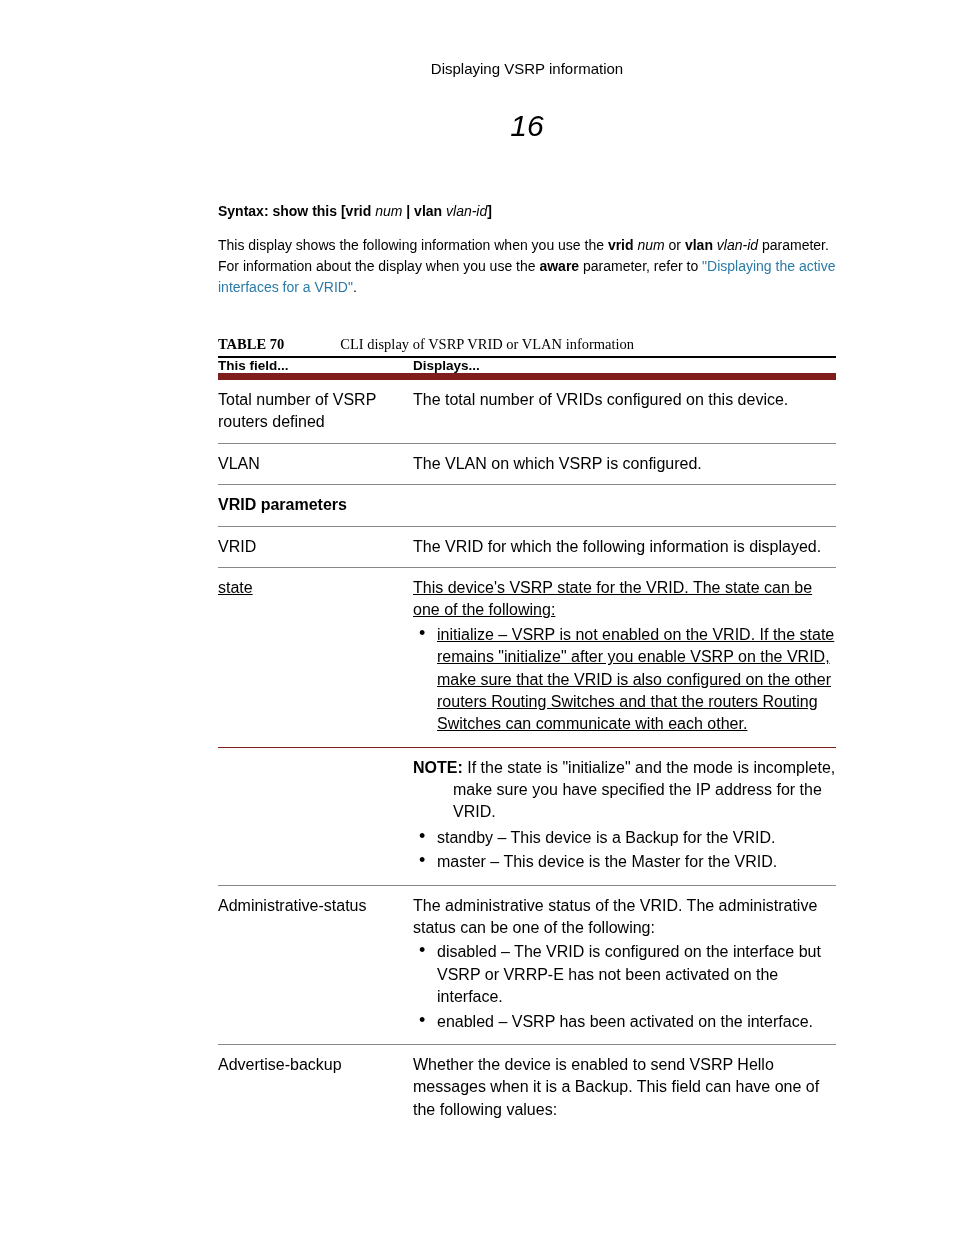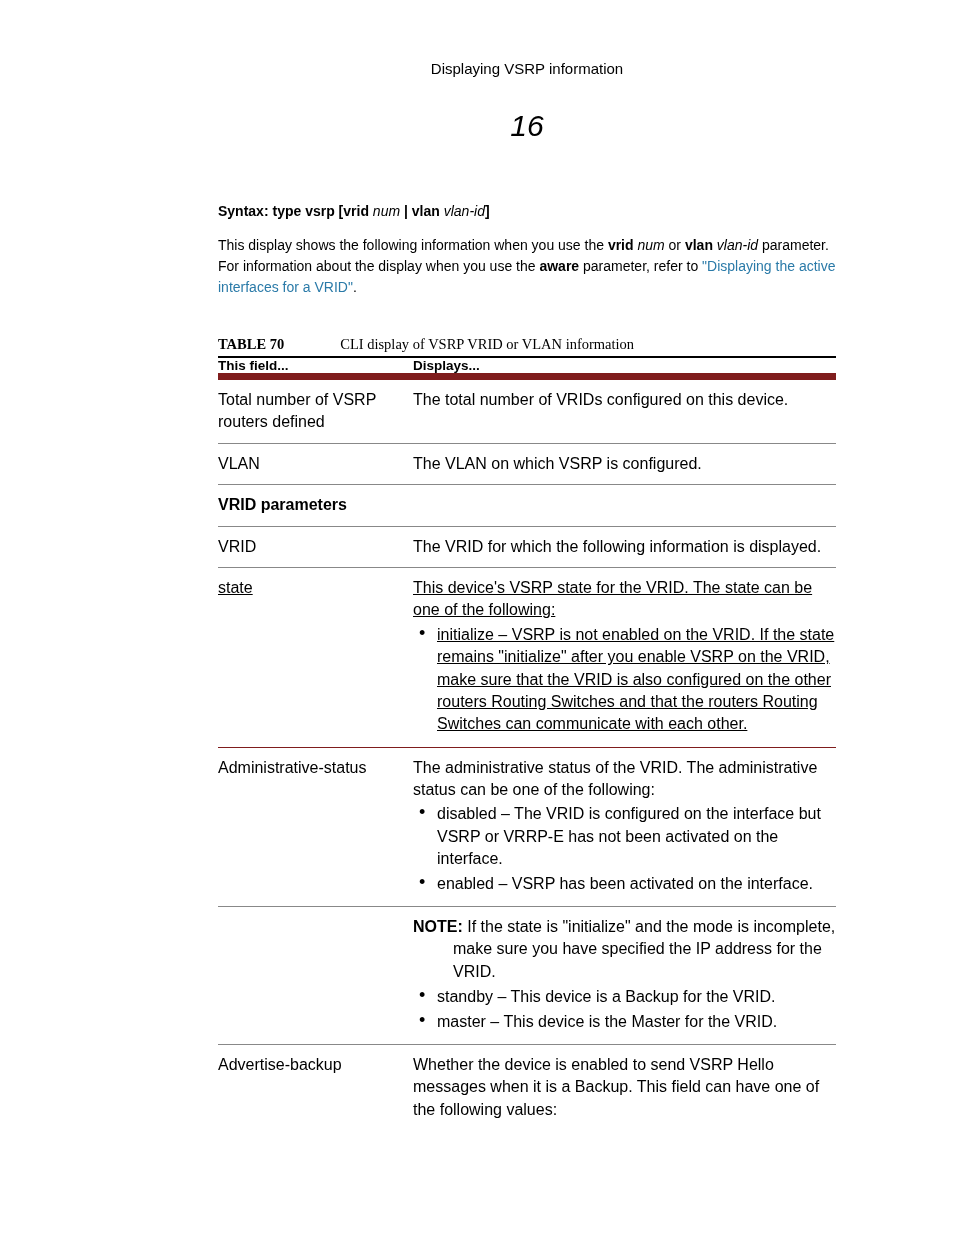--- a/index.html
+++ b/index.html
@@ -118,21 +118,21 @@
 
   <div class="header">
     <span class="header-title">Displaying VSRP information</span>
     <span class="header-number">16</span>
   </div>
 
 
   <p class="syntax-line">
     <span class="bold">Syntax:</span>
     <span>  </span>
-    <span class="bold">type vsrp</span>
+    <span class="bold">show this</span>
     <span> </span>
     <span class="bold">[</span><span class="bold">vrid</span>
     <span class="italic"> </span><span class="italic">num</span>
     <span class="bold"> | </span>
     <span class="bold">vlan</span>
     <span class="italic"> </span><span class="italic">vlan-id</span><span class="bold">]</span>
   </p>
 
   <p class="body-text">
     <span>This display shows the following information when you use the </span><span class="bold">vrid</span><span class="italic"> num</span><span> or </span><span class="bold">vlan</span><span class="italic"> vlan-id</span><span> parameter. For information about the display when you use the </span><span class="bold">aware</span><span> parameter, refer to </span><span class="link">"Displaying the active interfaces for a VRID"</span><span>.</span>
@@ -165,47 +165,47 @@
       <tr class="row-border">
         <td class="td-field">VRID</td>
         <td>The VRID for which the following information is displayed.</td>
       </tr>
       <tr class="row-subborder">
         <td class="td-field">state</td>
         <td>
           <div>This device's VSRP state for the VRID. The state can be one of the following:</div>
           <ul class="bullets">
             <li>initialize – VSRP is not enabled on the VRID. If the state remains "initialize" after you enable VSRP on the VRID, make sure that the VRID is also configured on the other routers Routing Switches and that the routers Routing Switches can communicate with each other.</li>
-          </ul>
-        </td>
-      </tr>
-      <tr class="row-border">
-        <td class="td-field">Administrative-status</td>
-        <td>
-          <div>The administrative status of the VRID. The administrative status can be one of the following:</div>
-          <ul class="bullets">
-            <li>disabled – The VRID is configured on the interface but VSRP or VRRP-E has not been activated on the interface.</li>
-            <li>enabled – VSRP has been activated on the interface.</li>
           </ul>
         </td>
       </tr>
       <tr class="row-border">
         <td class="td-field"></td>
         <td>
           <div class="note-text">
             <span class="bold">NOTE:</span>
             <span> </span>
             <span>If the state is "initialize" and the mode is incomplete, make sure you have specified the IP address for the VRID.</span>
           </div>
           <ul class="bullets">
             <li>standby – This device is a Backup for the VRID.</li>
             <li>master – This device is the Master for the VRID.</li>
           </ul>
         </td>
       </tr>
+      <tr class="row-border">
+        <td class="td-field">Administrative-status</td>
+        <td>
+          <div>The administrative status of the VRID. The administrative status can be one of the following:</div>
+          <ul class="bullets">
+            <li>disabled – The VRID is configured on the interface but VSRP or VRRP-E has not been activated on the interface.</li>
+            <li>enabled – VSRP has been activated on the interface.</li>
+          </ul>
+        </td>
+      </tr>
       <tr>
         <td class="td-field">Advertise-backup</td>
         <td>
           <div>Whether the device is enabled to send VSRP Hello messages when it is a Backup. This field can have one of the following values:</div>
 
         </td>
       </tr>
     </tbody>
   </table>
 

